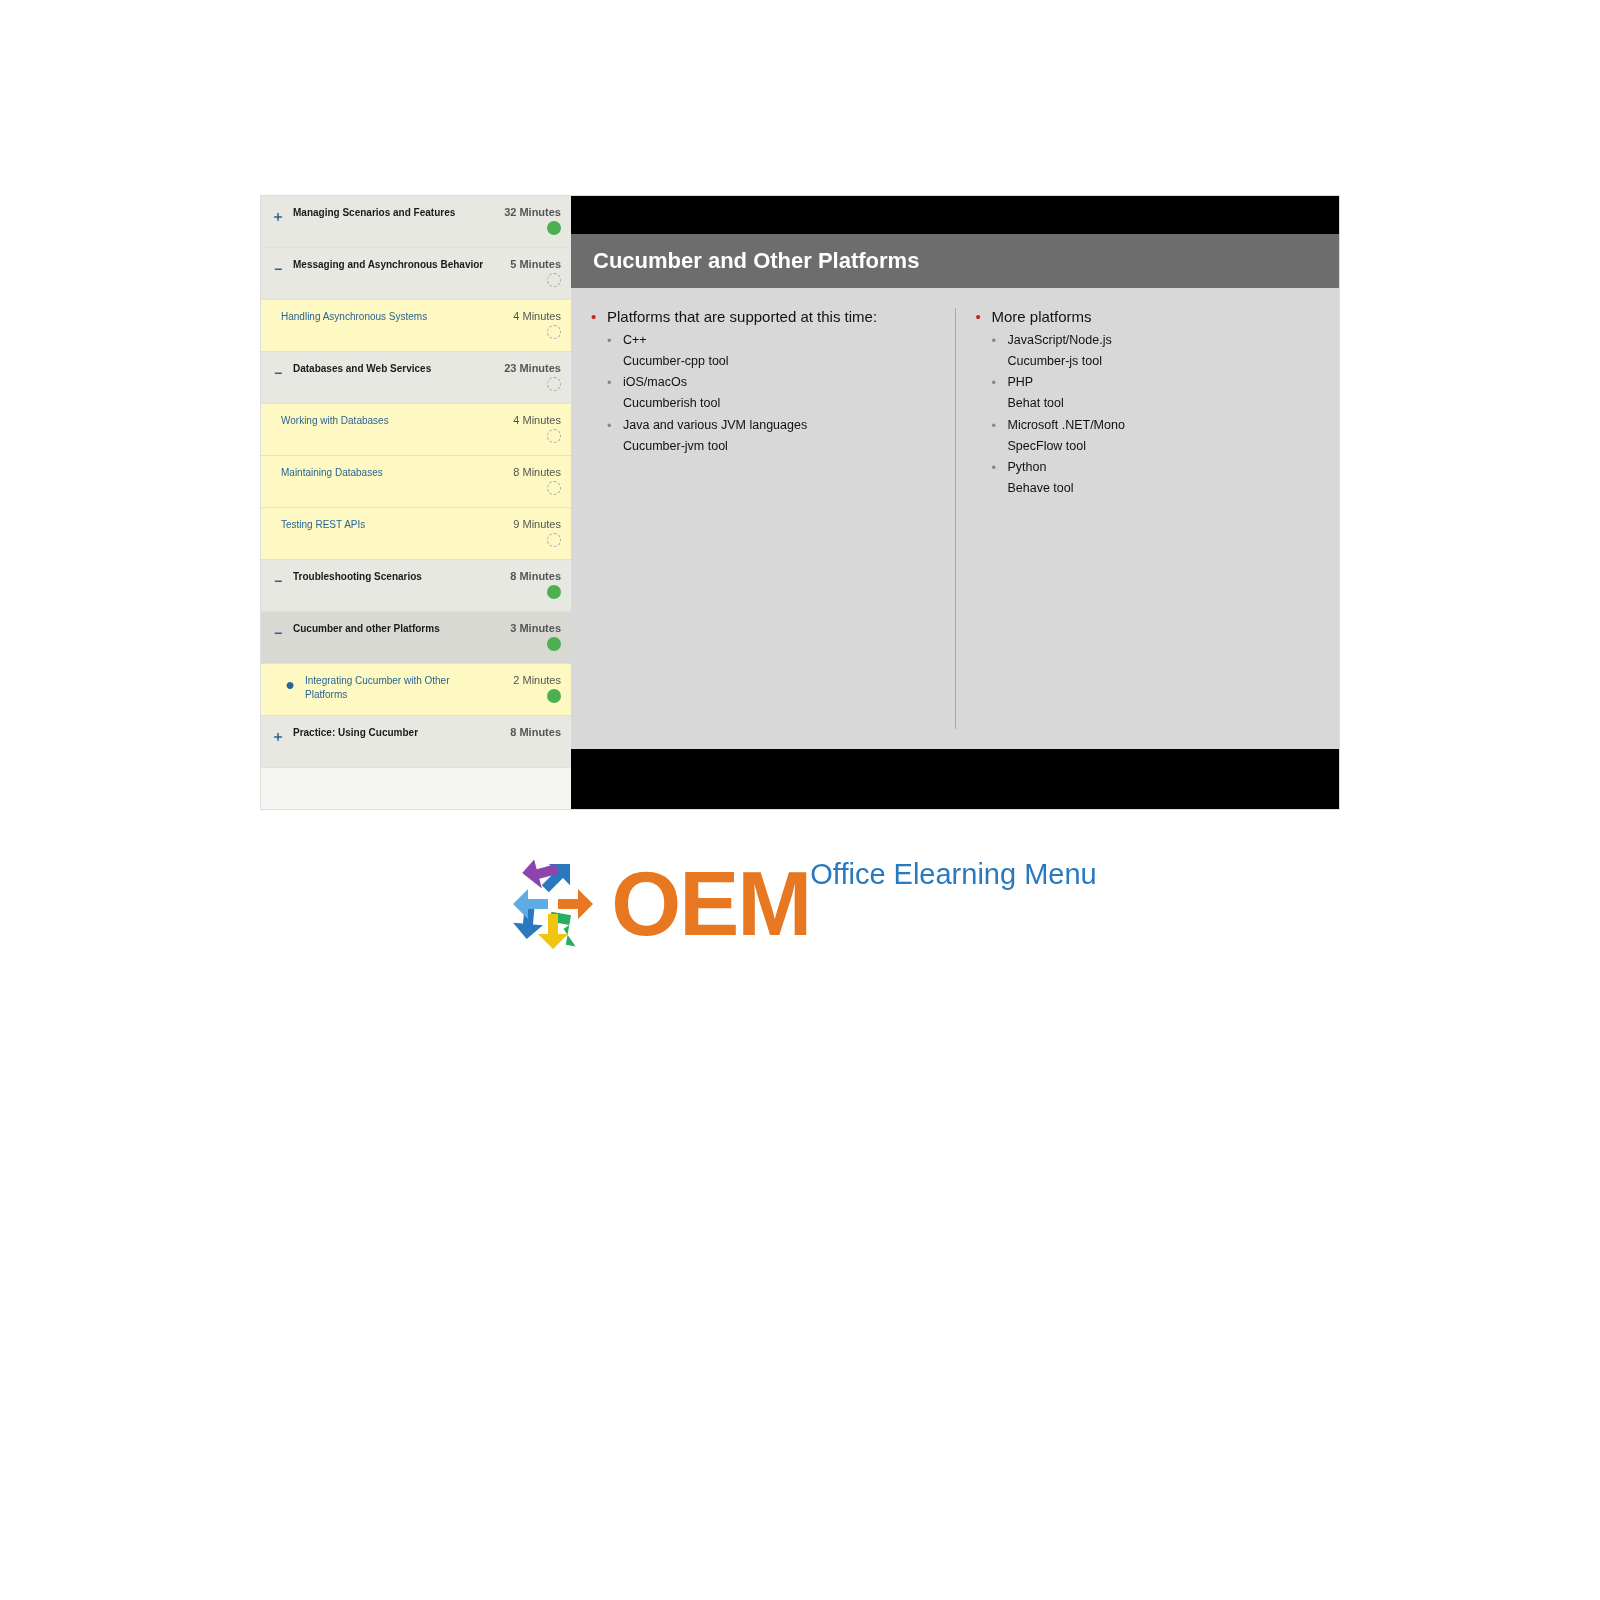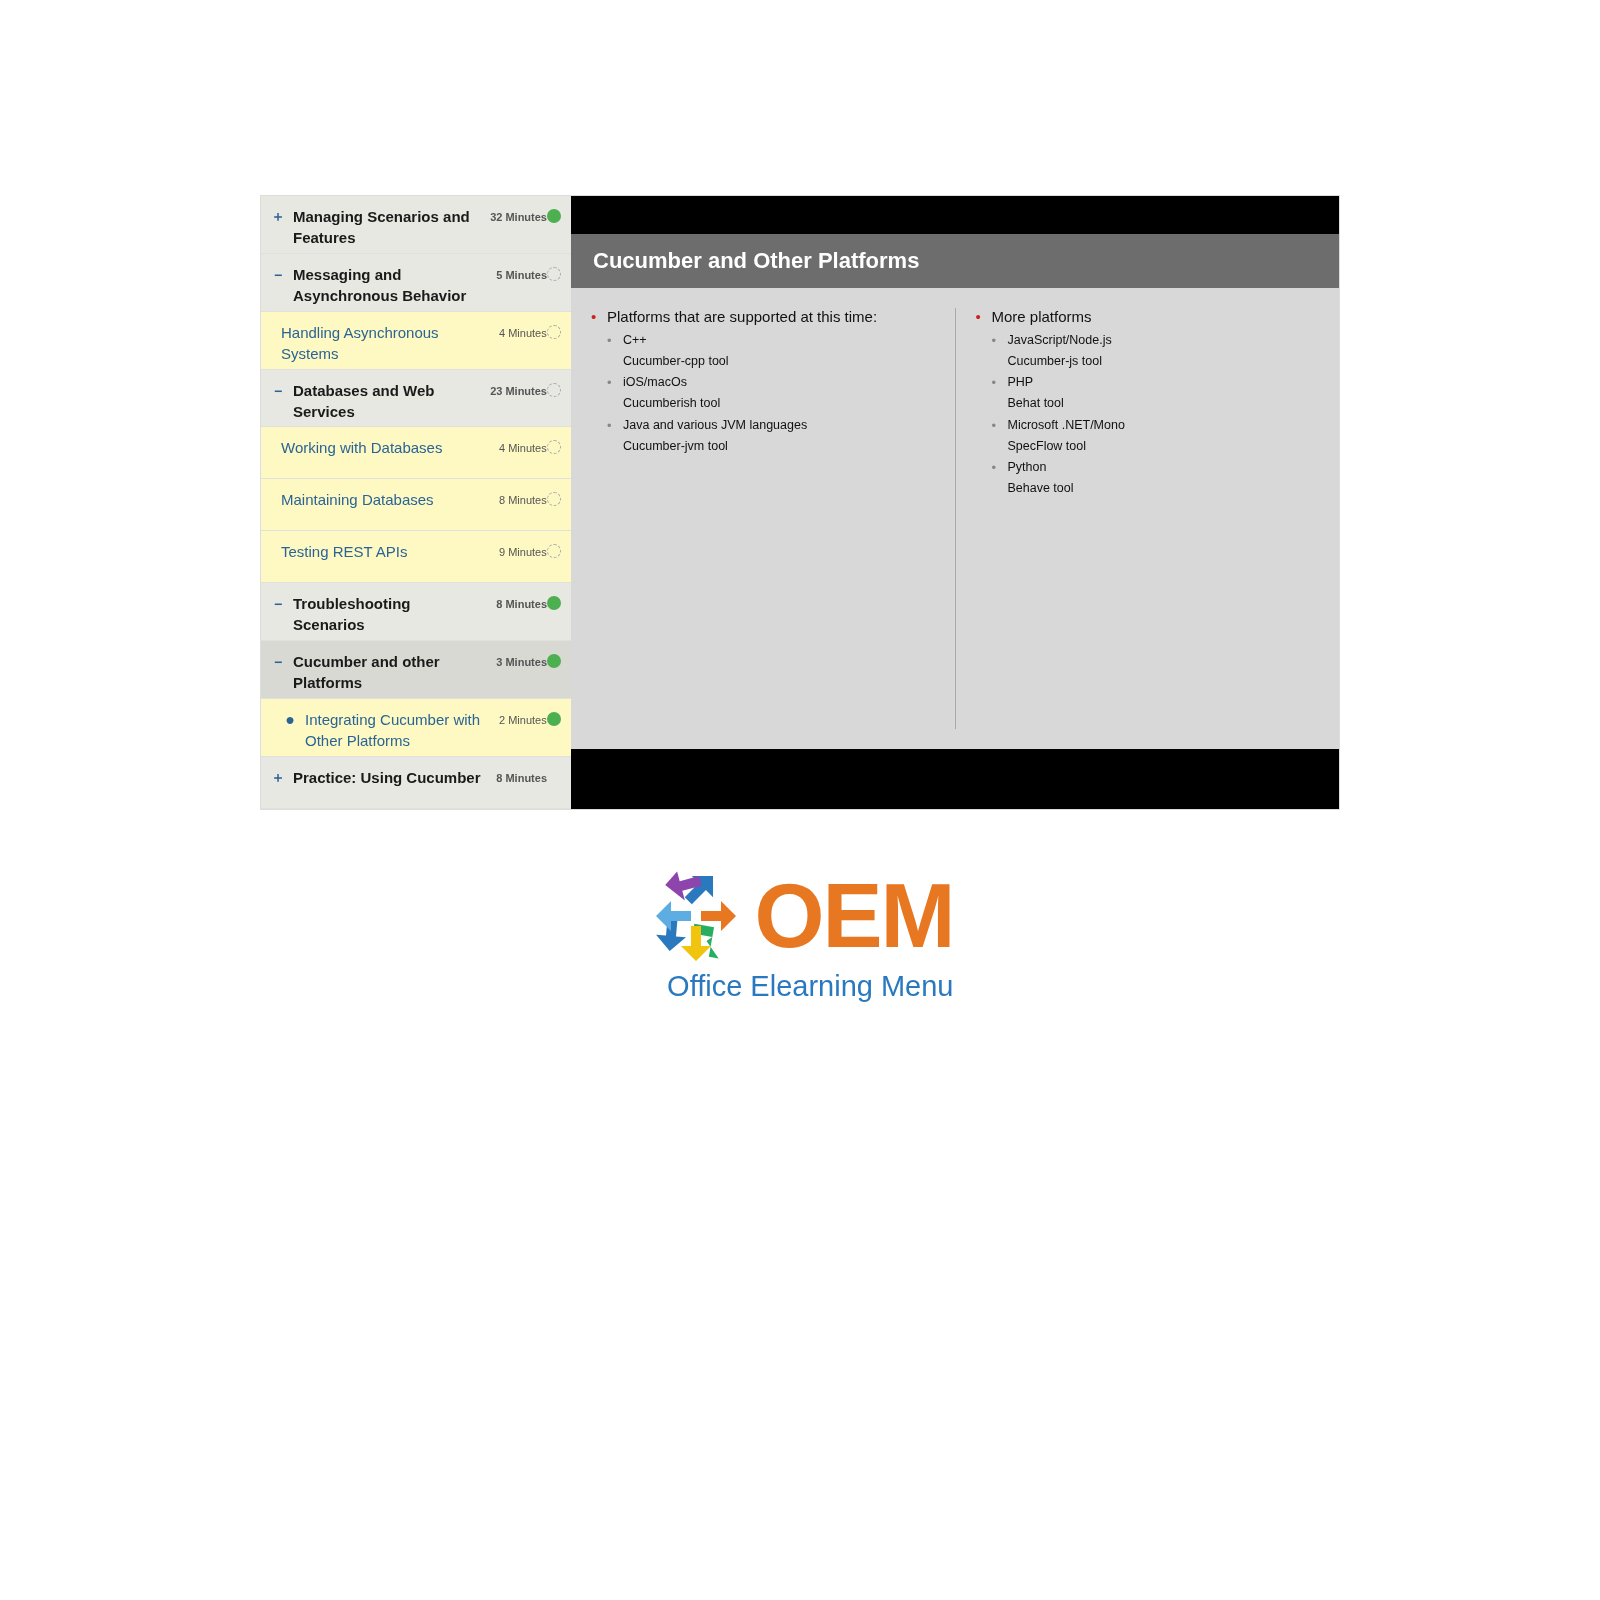--- a/index.html
+++ b/index.html
@@ -75,27 +75,27 @@
       margin-top: 2px;
       display: flex;
       align-items: center;
       justify-content: center;
       font-size: 14px;
       color: #2a6496;
     }
 
     .item-text {
       flex: 1;
-      font-size: 15px;
+      font-size: 10px;
       line-height: 1.4;
     }
 
     .item-meta {
       display: flex;
-      flex-direction: row;
+      flex-direction: column;
       align-items: flex-end;
       min-width: 62px;
       margin-left: 12px;
     }
 
     .item-duration {
       font-size: 11px;
       color: #555;
       white-space: nowrap;
     }
@@ -195,24 +195,24 @@
       font-weight: 500;
     }
 
     .slide-bottom-bar {
       height: 60px;
       background: #000;
     }
 
     
     .logo-section {
-      margin-top: 56px;
-      display: flex;
-      flex-direction: column;
-      align-items: flex-end;
+      margin-top: 44px;
+      display: flex;
+      flex-direction: row;
+      align-items: flex-start;
     }
 
     .logo-row {
       display: flex;
       align-items: center;
       gap: 0;
     }
 
     .logo-icon {
       width: 100px;

